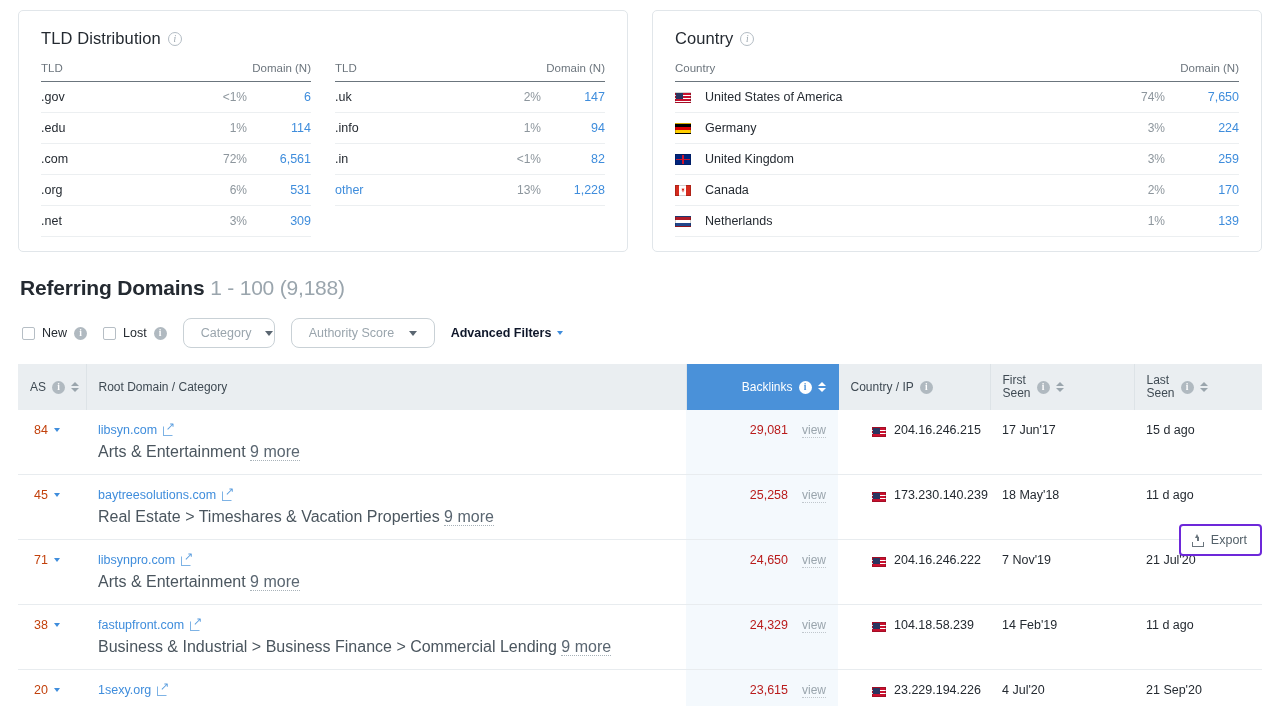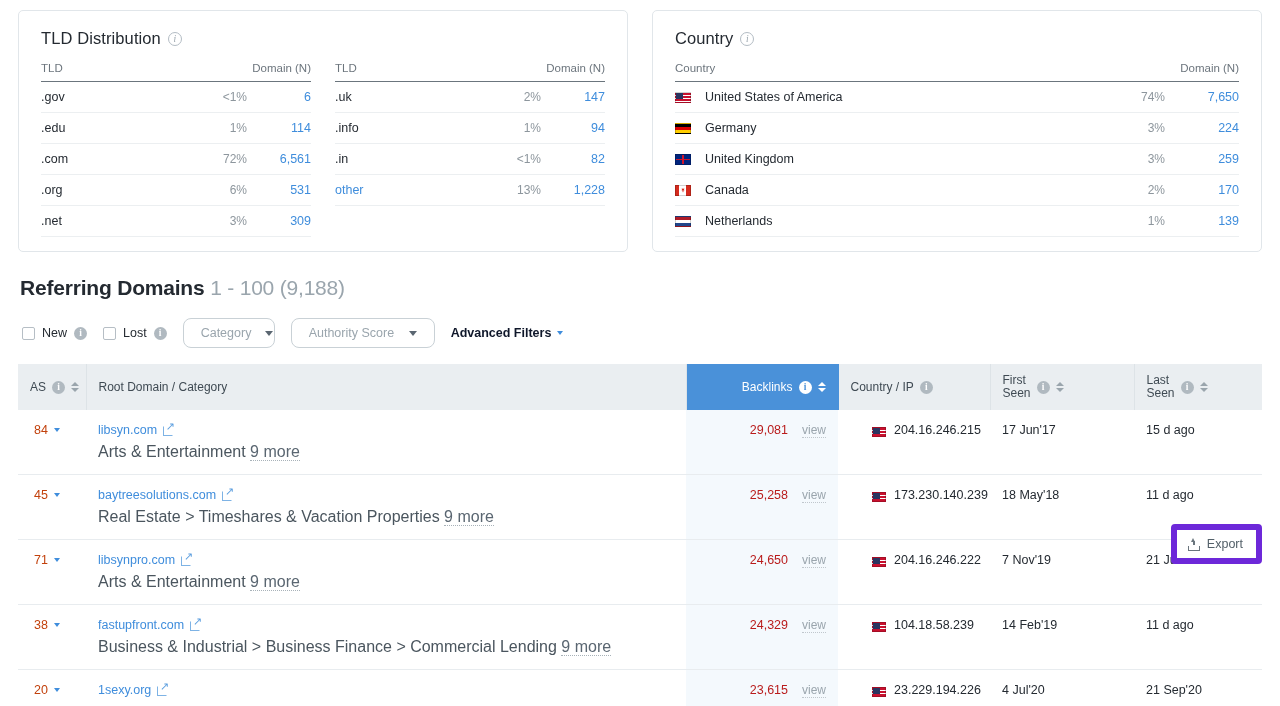--- a/index.html
+++ b/index.html
@@ -119,21 +119,21 @@
   .rd { padding: 24px 18px 0 18px; position: relative; }
   .rd-title {
     font-size: 21px; font-weight: 700; color: #242a31;
     margin: 0 0 0 2px; letter-spacing: -.2px;
   }
   .rd-title .count { font-weight: 400; color: #9aa5ad; }
 
   .export-btn {
     position: absolute; right: 18px; top: 272px;
     display: flex; align-items: center; gap: 7px;
-    border: 6px solid #6d28d9; border-radius: 4px;
+    border: 2px solid #6d28d9; border-radius: 4px;
     background: #fff; color: #536069;
     font-size: 12.5px; padding: 7px 13px 7px 11px;
     cursor: pointer;
   }
   .up-icon { width: 12px; height: 13px; position: relative; display:inline-block; }
   .up-icon::before { content:""; position:absolute; left:3.2px; top:0;
      width:0; height:0; border-left:2.8px solid transparent; border-right:2.8px solid transparent;
      border-bottom:4.2px solid #6a757d; }
   .up-icon::after { content:""; position:absolute; left:5.1px; top:3.6px; width:1.8px; height:4px; background:#6a757d; }
   .up-base { position:absolute; left:0; bottom:0; width:12px; height:4.2px;

